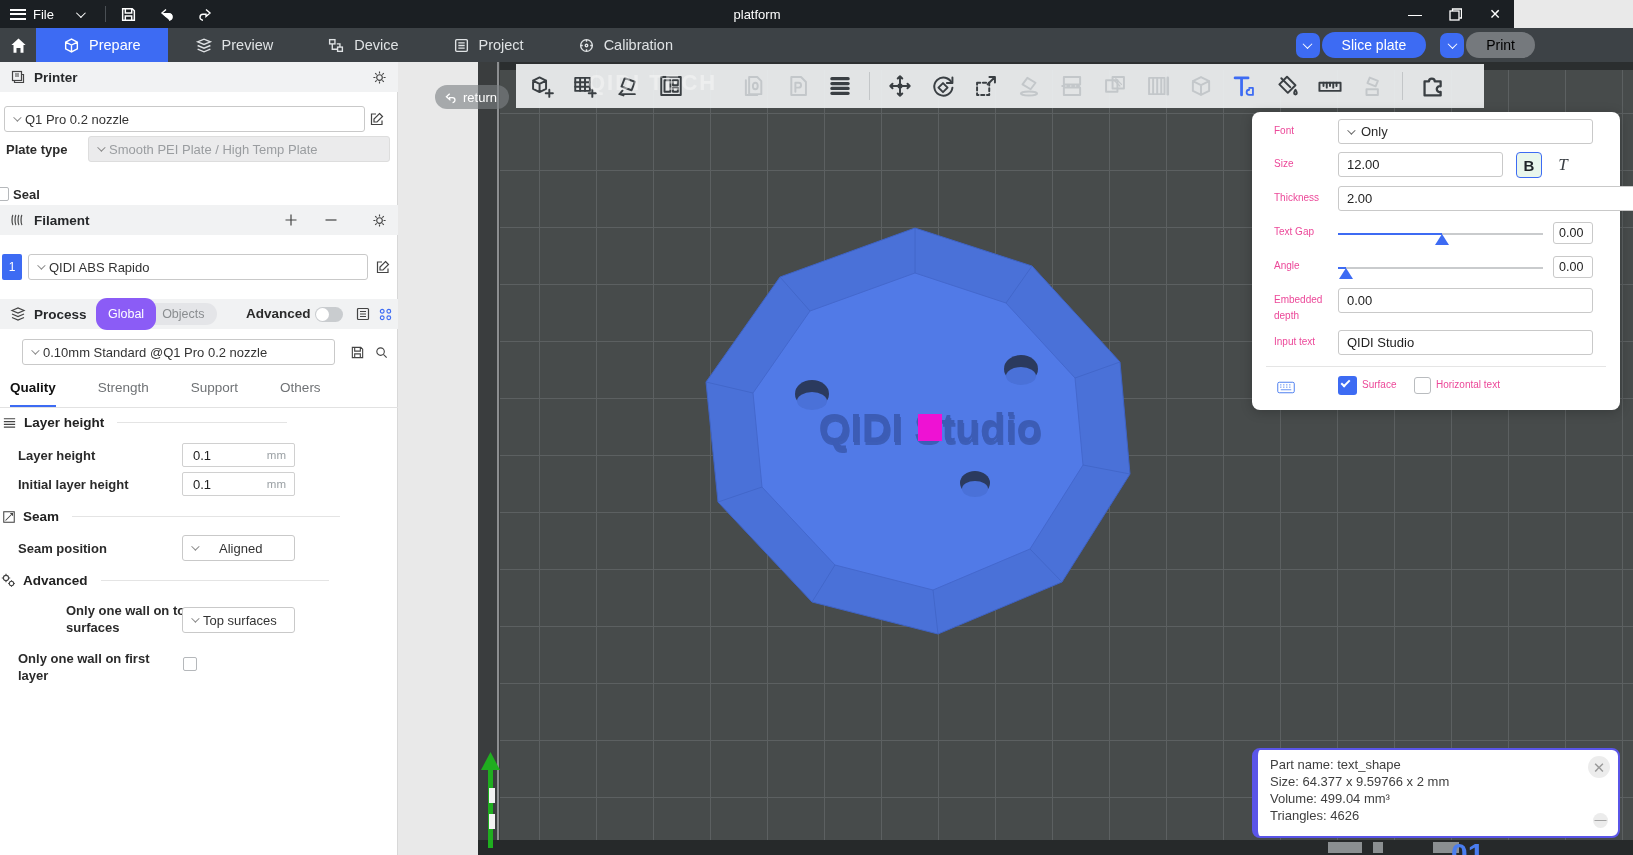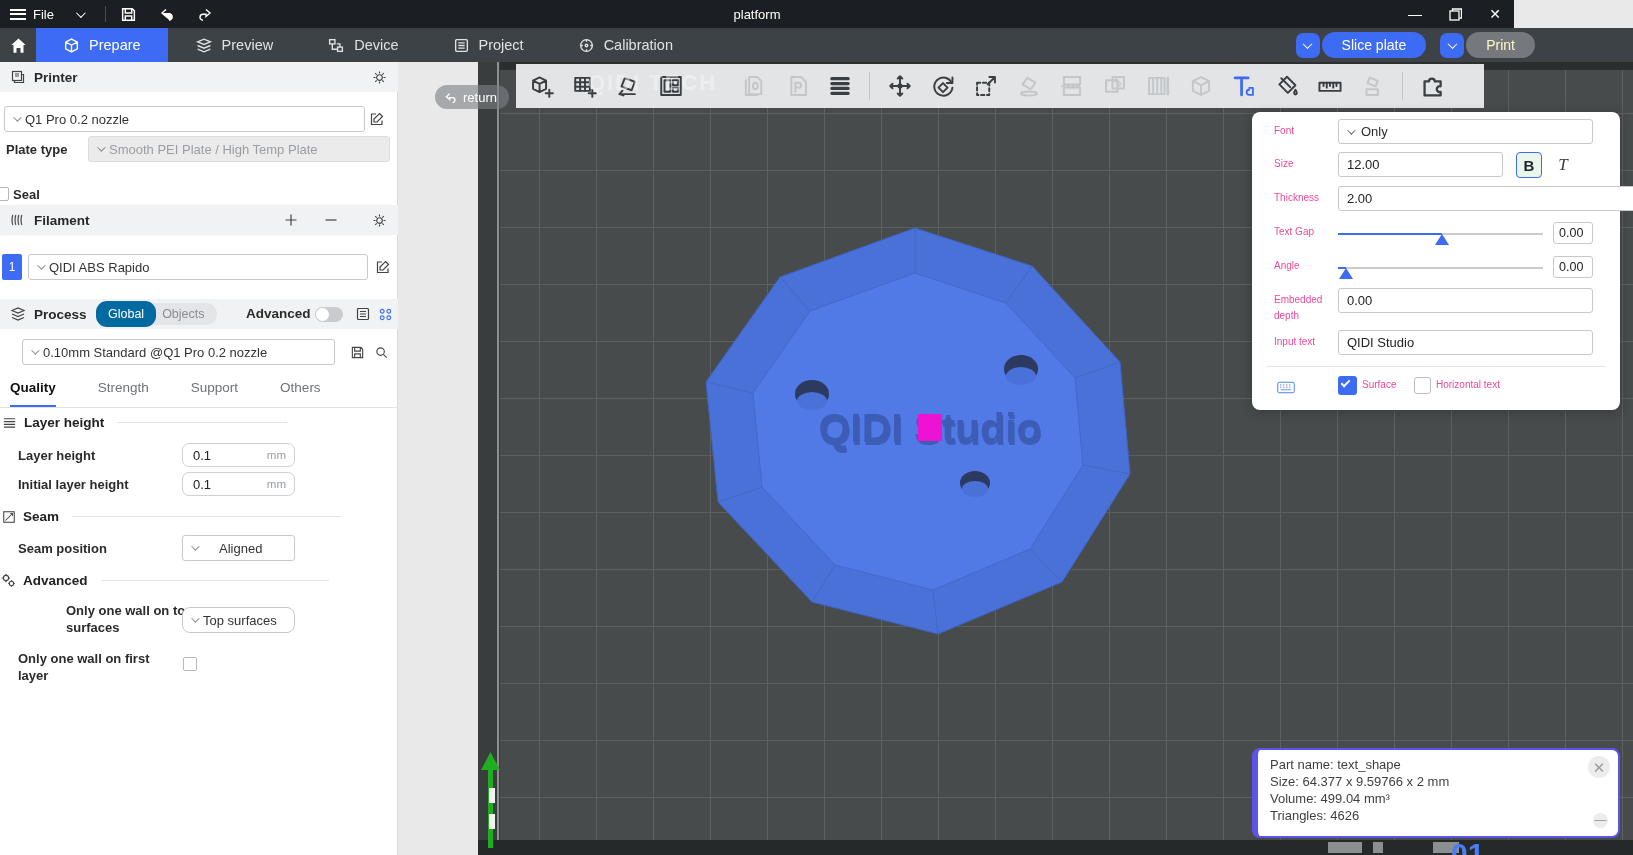--- a/index.html
+++ b/index.html
@@ -25,48 +25,48 @@
   .home-btn { width:36px; display:flex; align-items:center; justify-content:center; }
   .tab { display:flex; align-items:center; gap:9px; padding:0 27px; color:#dfe2e4; font-size:14.5px; }
   .tab svg { stroke:#dfe2e4; fill:none; stroke-width:1.3; }
   .tab.active { background:#3d6bf3; color:#fff; }
   .tab.active svg { stroke:#fff; }
   .action-btns { position:absolute; right:0; top:28px; height:34px; display:flex; align-items:center; z-index:51; }
   .chev-btn { width:24px; height:25px; border-radius:7px; background:#3d6bf3; display:flex; align-items:center; justify-content:center; }
   .chev-btn .chev { transform:rotate(45deg) translate(-1px,-1px); }
   .pill-btn { height:26px; border-radius:13px; padding:0 20px; font-size:14px; display:flex; align-items:center; margin-left:2px; }
   .pill-primary { background:#3d6bf3; color:#fff; }
-  .pill-disabled { background:#75797d; color:#fef9c3; }
+  .pill-disabled { background:#75797d; color:#000000; }
   .print-group { margin-left:14px; margin-right:98px; display:flex; align-items:center; }
 
   
   .sidebar { position:absolute; left:0; top:62px; width:398px; height:793px; background:#fff; border-right:1px solid #d8d8d8; font-size:13px; color:#2b2b2b; z-index:10; }
   .sec-h { position:absolute; left:0; width:398px; height:30px; background:#f1f2f3; display:flex; align-items:center; padding:0 10px; gap:8px; font-size:13.5px; font-weight:bold; color:#26282a; }
   .sec-h svg, .mini svg { stroke:#444; fill:none; stroke-width:1.2; }
   .sec-sp { flex:1; }
   .select { position:absolute; height:26px; border:1px solid #c9c9c9; border-radius:3px; background:#fff; display:flex; align-items:center; padding:0 8px; gap:6px; font-size:13px; color:#333; }
   .select .dchev { width:6px; height:6px; border-right:1.4px solid #888; border-bottom:1.4px solid #888; transform:rotate(45deg) translateY(-2px); flex:0 0 auto; }
   .select.gray { background:#ebebec; border-color:#ddd; color:#9a9da0; }
   .select .txt { white-space:nowrap; overflow:hidden; }
   .lbl { position:absolute; font-size:13px; color:#2b2b2b;font-weight:bold; }
   .badge { position:absolute; width:20px; height:26px; background:#3d6bf3; color:#fff; font-size:12px; display:flex; align-items:center; justify-content:center; border-radius:2px; }
   .mini { position:absolute; width:18px; height:18px; display:flex; align-items:center; justify-content:center; }
   .cb { position:absolute; width:14px; height:14px; border:1px solid #b5b8bb; border-radius:2px; background:#fff; }
   .scope-pill { position:absolute; height:22px; background:#e4e5e8; border-radius:11px; display:flex; align-items:center; font-size:12.5px; color:#8a8d90; }
-  .scope-pill .on { background:#0369a1; color:#fff; border-radius:11px; height:26px; display:flex; align-items:center; padding:0 12px; }
+  .scope-pill .on { background:#8b5cf6; color:#fff; border-radius:11px; height:32px; display:flex; align-items:center; padding:0 12px; }
   .scope-pill .off { padding:0 12px 0 6px; }
   .switch { position:absolute; width:28px; height:15px; border-radius:8px; background:#c9cccf; }
   .switch i { position:absolute; left:1px; top:1px; width:13px; height:13px; border-radius:50%; background:#fff; }
   .ptabs { position:absolute; left:0; width:398px; display:flex; gap:0; border-bottom:1px solid #e2e2e2; height:28px; }
   .ptab { font-size:13.5px; color:#6f7275; padding:0 0 6px 0; margin-right:42px; }
   .ptab:first-child { margin-left:10px; }
   .ptab.active { color:#111; font-weight:bold; border-bottom:2px solid #3d6bf3; }
   .gsec { position:absolute; display:flex; align-items:center; gap:7px; font-size:13.5px; font-weight:bold; color:#222; }
   .gsec .rule { width:170px; height:1px; background:#e4e4e4; margin-left:6px; }
-  .vinput { position:absolute; height:24px; border:1px solid #d0d0d0; border-radius:7px; background:#fff; display:flex; align-items:center; }
+  .vinput { position:absolute; height:24px; border:1px solid #d0d0d0; border-radius:2px; background:#fff; display:flex; align-items:center; }
   .vinput input { border:none; outline:none; width:70%; padding-left:10px; font-size:13px; font-family:inherit; color:#222; background:transparent; }
   .vinput .unit { margin-left:auto; padding-right:8px; font-size:11.5px; color:#9aa0a4; }
 
   
   .viewport { position:absolute; left:398px; top:62px; width:1235px; height:793px; background:#e9e9e9; overflow:hidden; z-index:1; }
   .vp-topstrip { position:absolute; left:80px; top:0; right:0; height:8px; background:#2b2e2f; }
   .vp-edgecol { position:absolute; left:80px; top:0; width:22px; bottom:0; background:#3a3d3e; }
   .vp-edgeline { position:absolute; left:99px; top:0; width:2px; bottom:0; background:#cfd2d3; opacity:.55; }
   .plate { position:absolute; left:102px; top:8px; right:0; bottom:15px; background-color:#474b4b;
            background-image:linear-gradient(#5c6061 1px, transparent 1px), linear-gradient(90deg,#5c6061 1px, transparent 1px);
@@ -554,21 +554,21 @@
     <svg width="16" height="16" viewBox="0 0 16 16" style="stroke:#444;fill:none;stroke-width:1.1;">
         <circle cx="6" cy="6" r="2.6"></circle>
         <path d="M6 1.8v1.4M6 8.8v1.4M1.8 6h1.4M8.8 6h1.4"></path>
         <circle cx="11.5" cy="11.5" r="2.2"></circle>
         <path d="M11.5 8.2v1M11.5 13.8v1M8.2 11.5h1M13.8 11.5h1"></path>
       </svg>
     <span>Advanced</span>
       <span class="rule" style="width:228px;"></span>
   </div>
   <span class="lbl" style="left:18px;top:540px;width:152px;line-height:17px;margin-left:48px;">Only one wall on top surfaces</span>
-  <div class="select" style="left:182px;top:545px;width:113px;border-radius:8px;">
+  <div class="select" style="left:182px;top:545px;width:113px;">
     <span class="dchev"></span>
       <span class="txt">Top surfaces</span>
   </div>
   <span class="lbl" style="left:18px;top:588px;width:152px;line-height:17px;">Only one wall on first layer</span>
   <span class="cb" style="left:183px;top:595px;"></span>
 </div>
 
 <div class="text-panel">
   <span class="tp-lbl" style="top:13px;">Font</span>
   <div class="tp-select" style="left:86px;top:7px;width:255px;">

